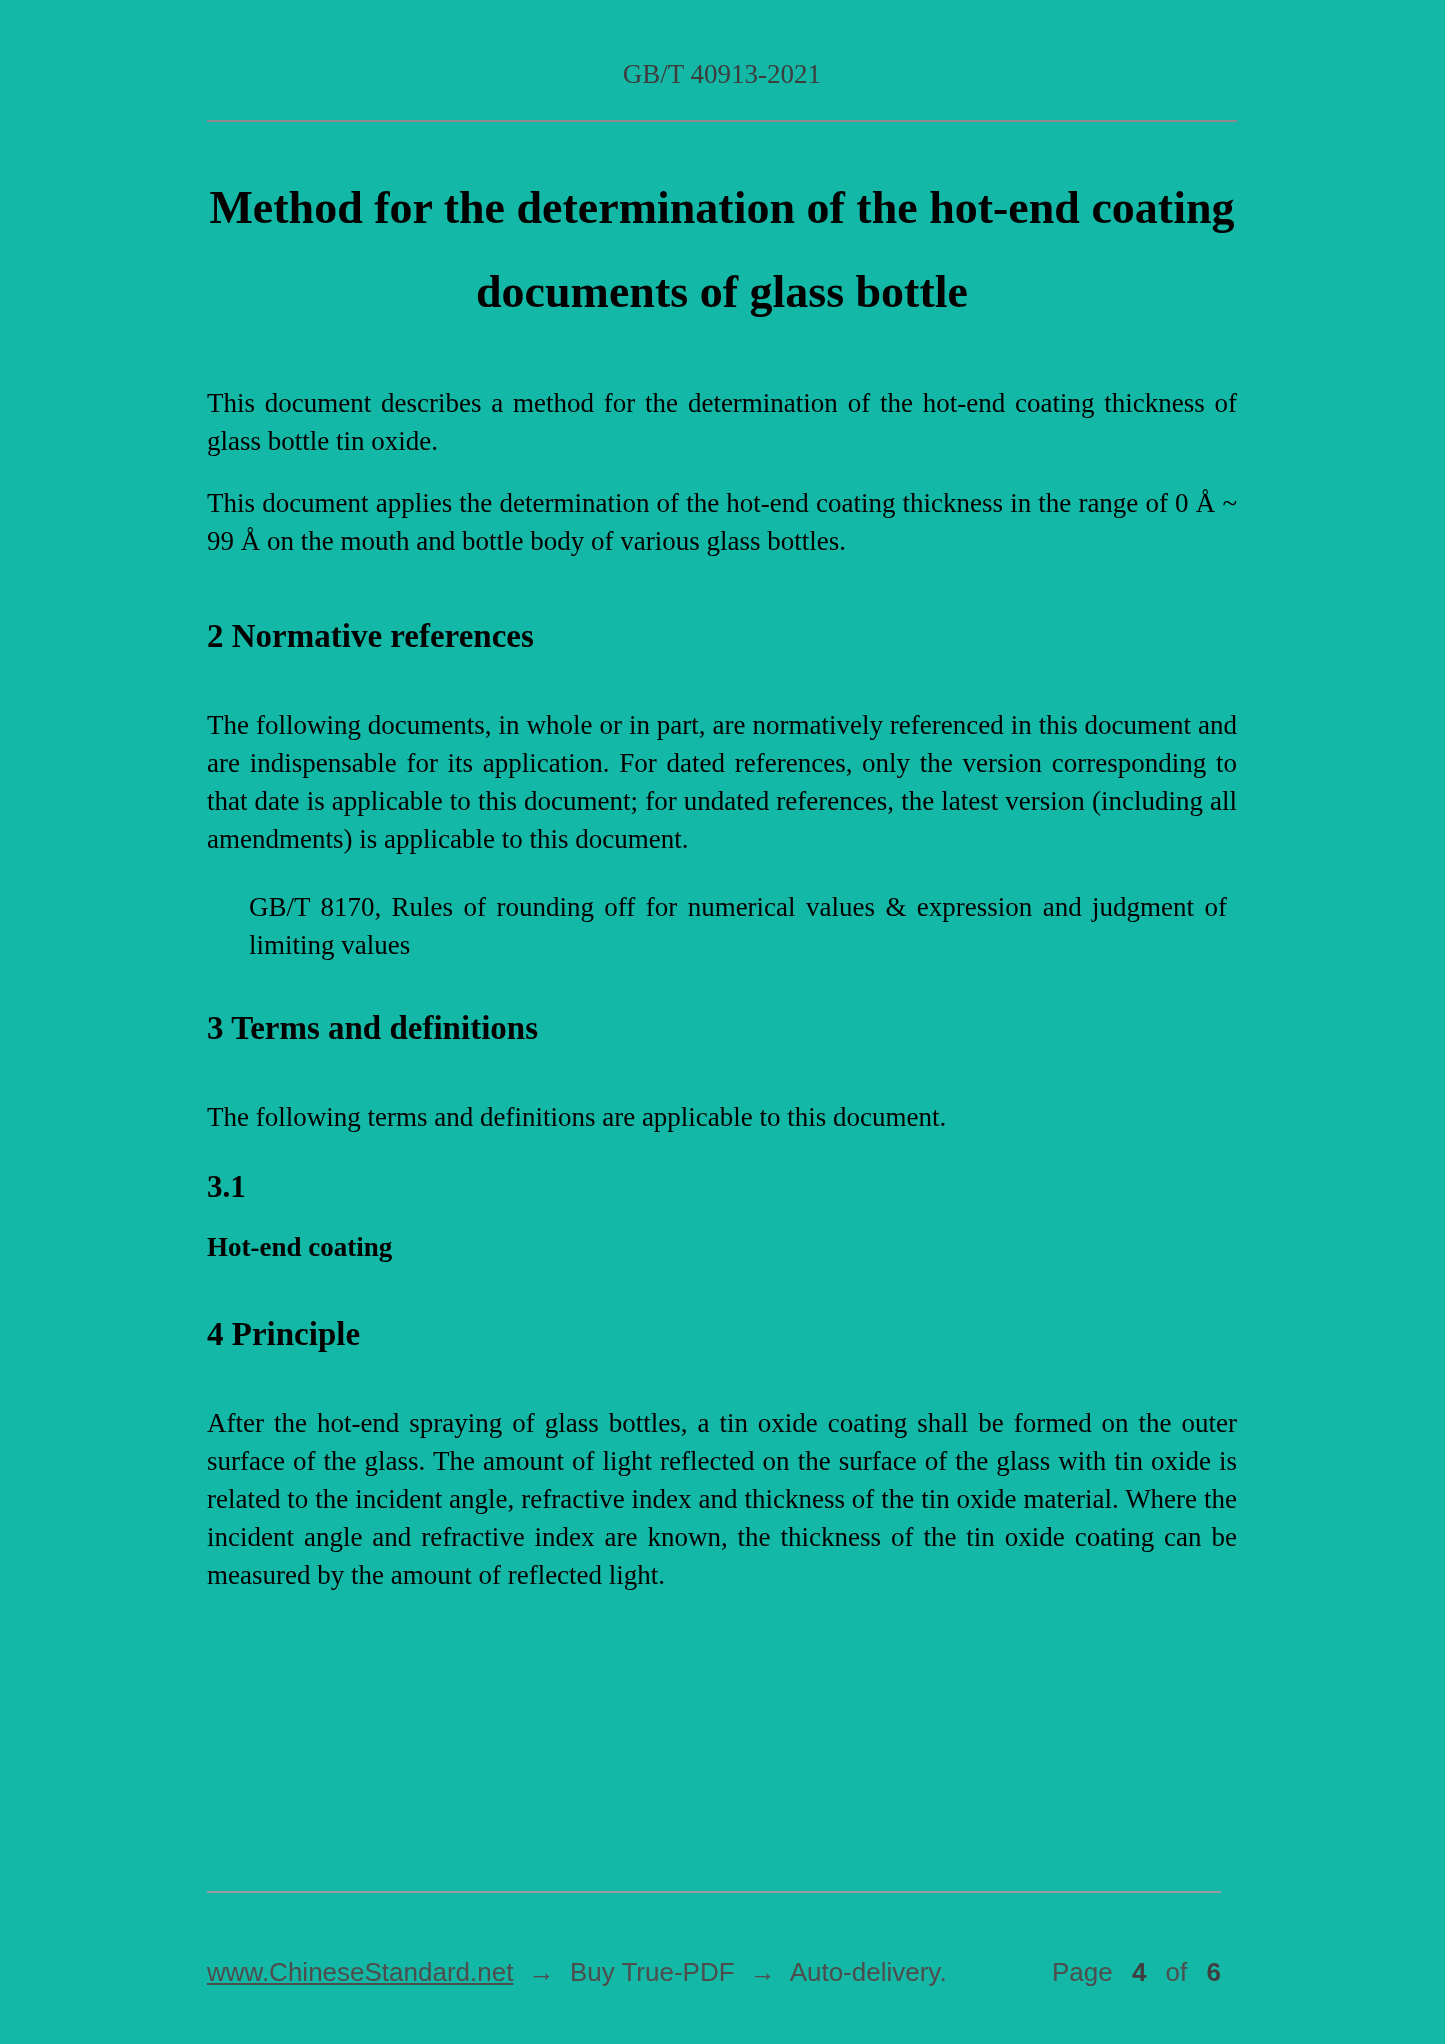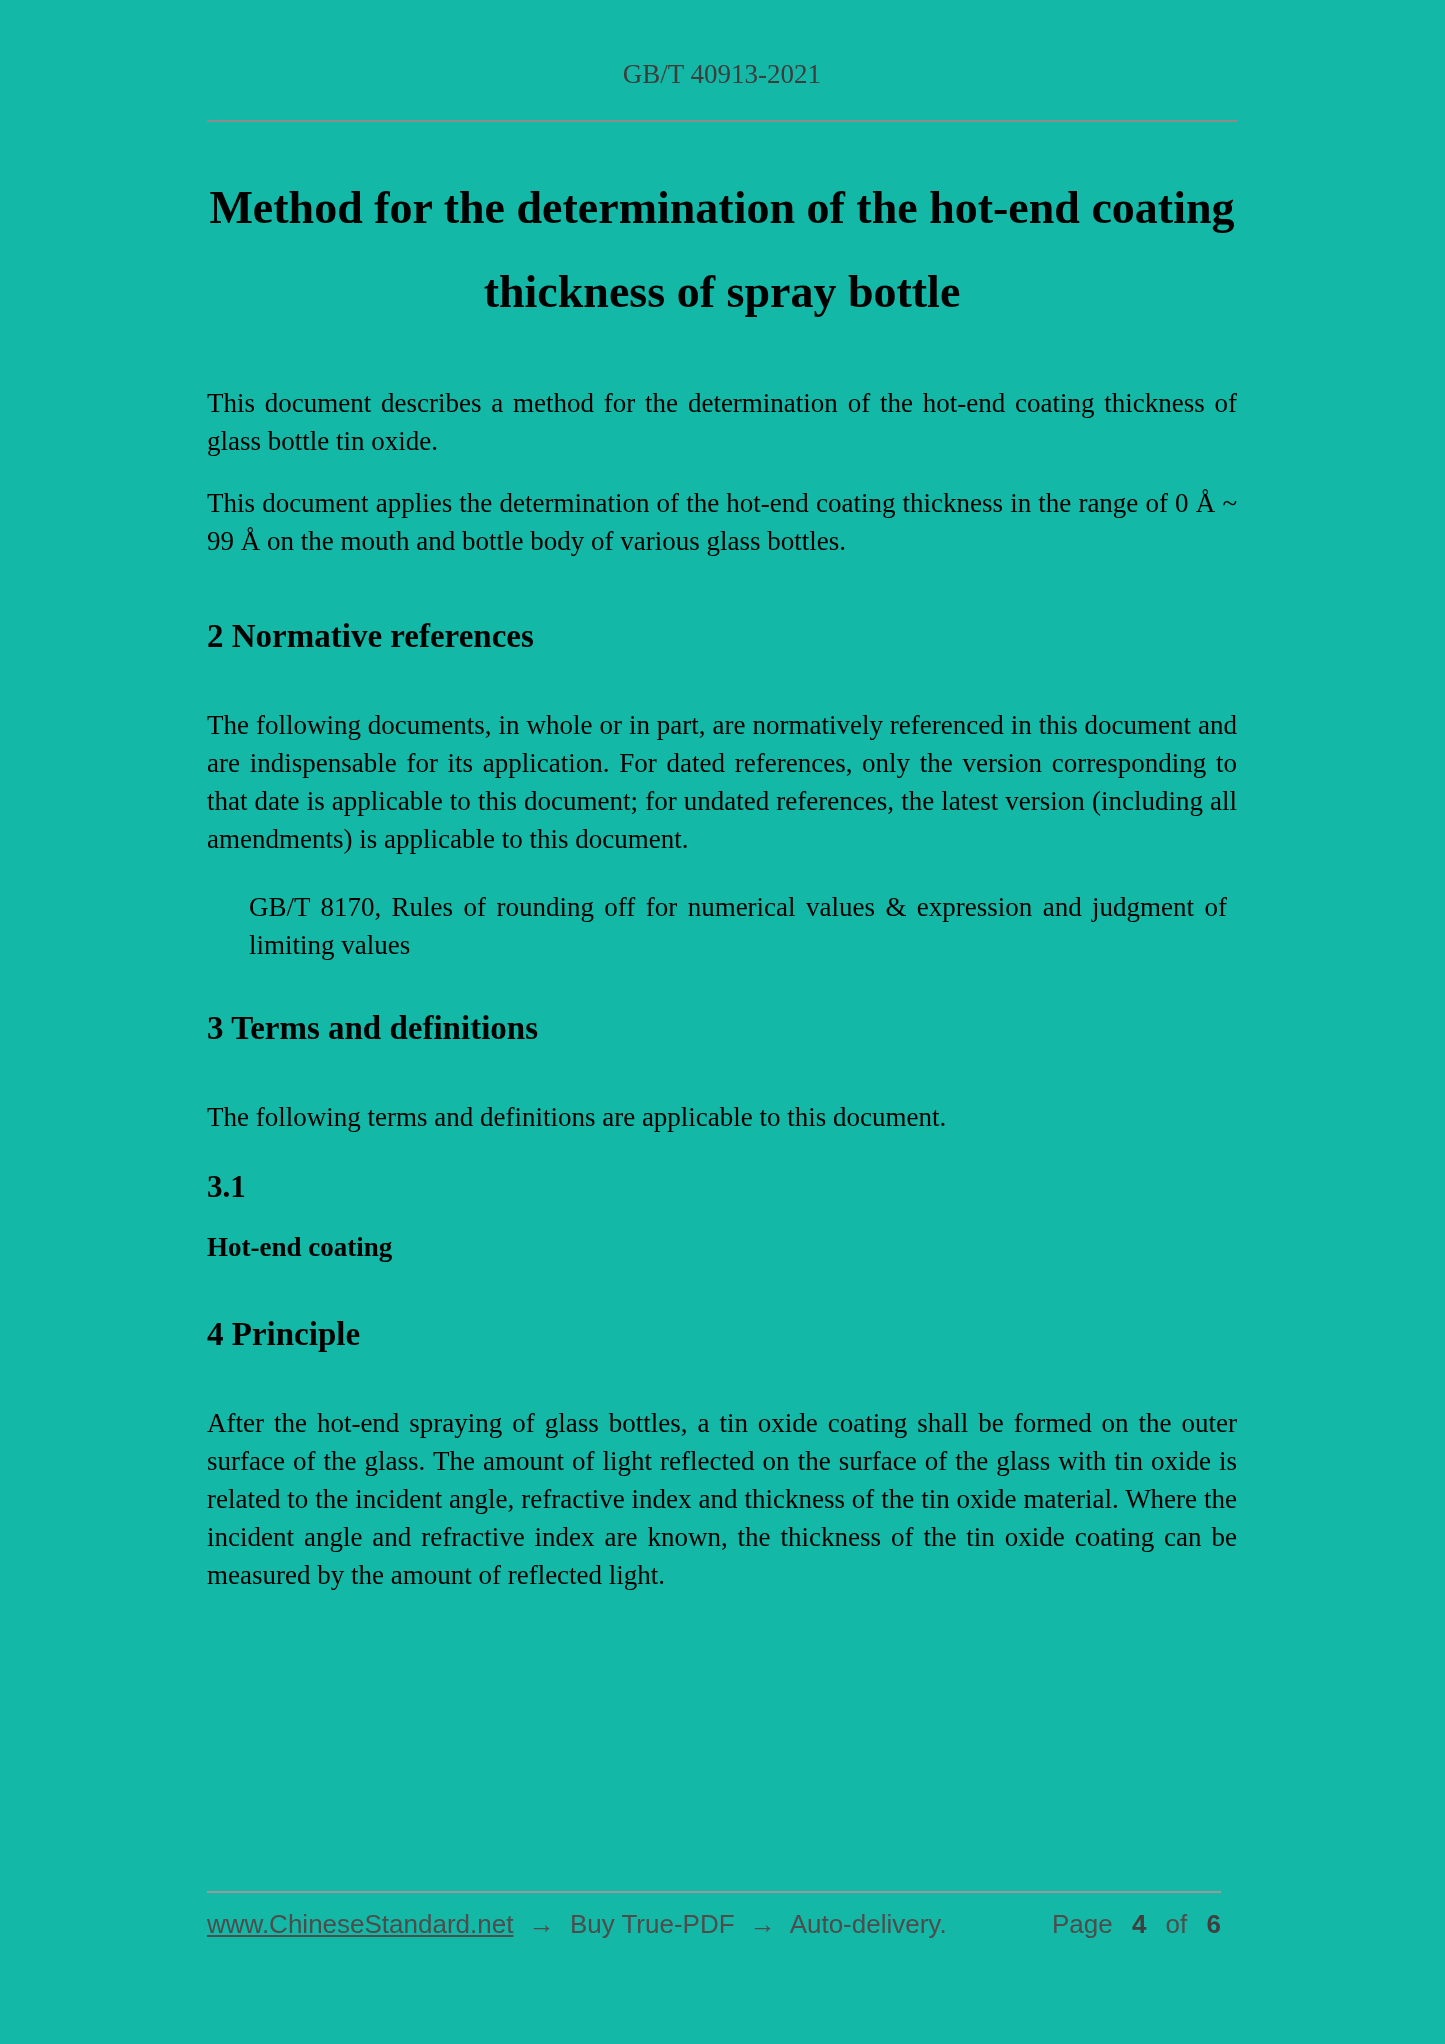--- a/index.html
+++ b/index.html
@@ -89,21 +89,21 @@
     top: 1891px;
     width: 1014px;
     border: none;
     border-top: 2px solid #9a9a9a;
     height: 0;
     margin: 0;
   }
   .footer {
     position: absolute;
     left: 207px;
-    top: 1906px;
+    top: 1954px;
     width: 1014px;
     display: flex;
     justify-content: space-between;
     align-items: flex-start;
     font-family: "Liberation Sans", sans-serif;
     font-size: 26px;
     line-height: 36px;
     color: #4d4d4d;
   }
   .footer-left span { margin-right: 8px; }
@@ -124,21 +124,21 @@
 <div class="page">
 
   <div class="content">
 
     <div class="doc-header">GB/T 40913-2021</div>
 
     <hr class="header-rule">
 
     <div class="doc-title">
       <div>Method for the determination of the hot-end coating</div>
-      <div>thickness of spray bottle</div>
+      <div>documents of glass bottle</div>
     </div>
 
 
     <p class="body-par mt-after-heading">This document describes a method for the determination of the hot-end coating thickness of glass bottle tin oxide.</p>
 
     <p class="body-par mt-par">This document applies the determination of the hot-end coating thickness in the range of 0 Å ~ 99 Å on the mouth and bottle body of various glass bottles.</p>
 
     <div class="section-heading h-normative">2 Normative references</div>
 
     <p class="body-par mt-after-heading">The following documents, in whole or in part, are normatively referenced in this document and are indispensable for its application. For dated references, only the version corresponding to that date is applicable to this document; for undated references, the latest version (including all amendments) is applicable to this document.</p>

